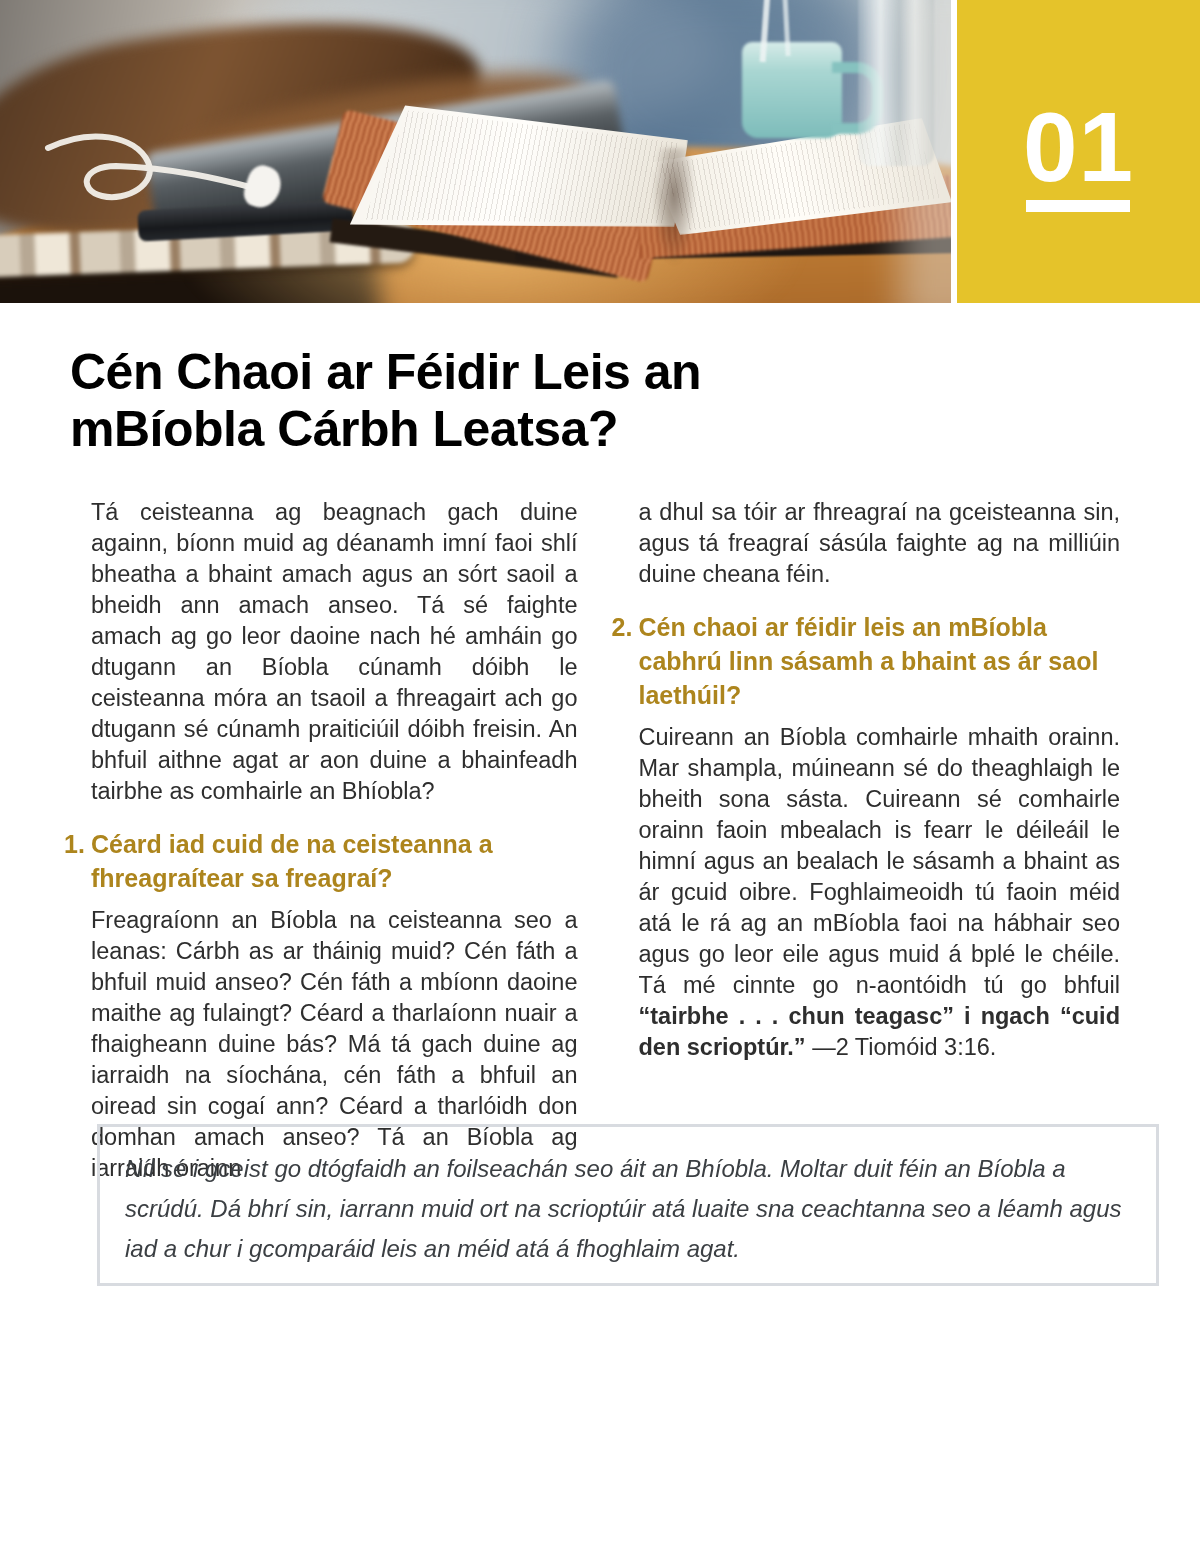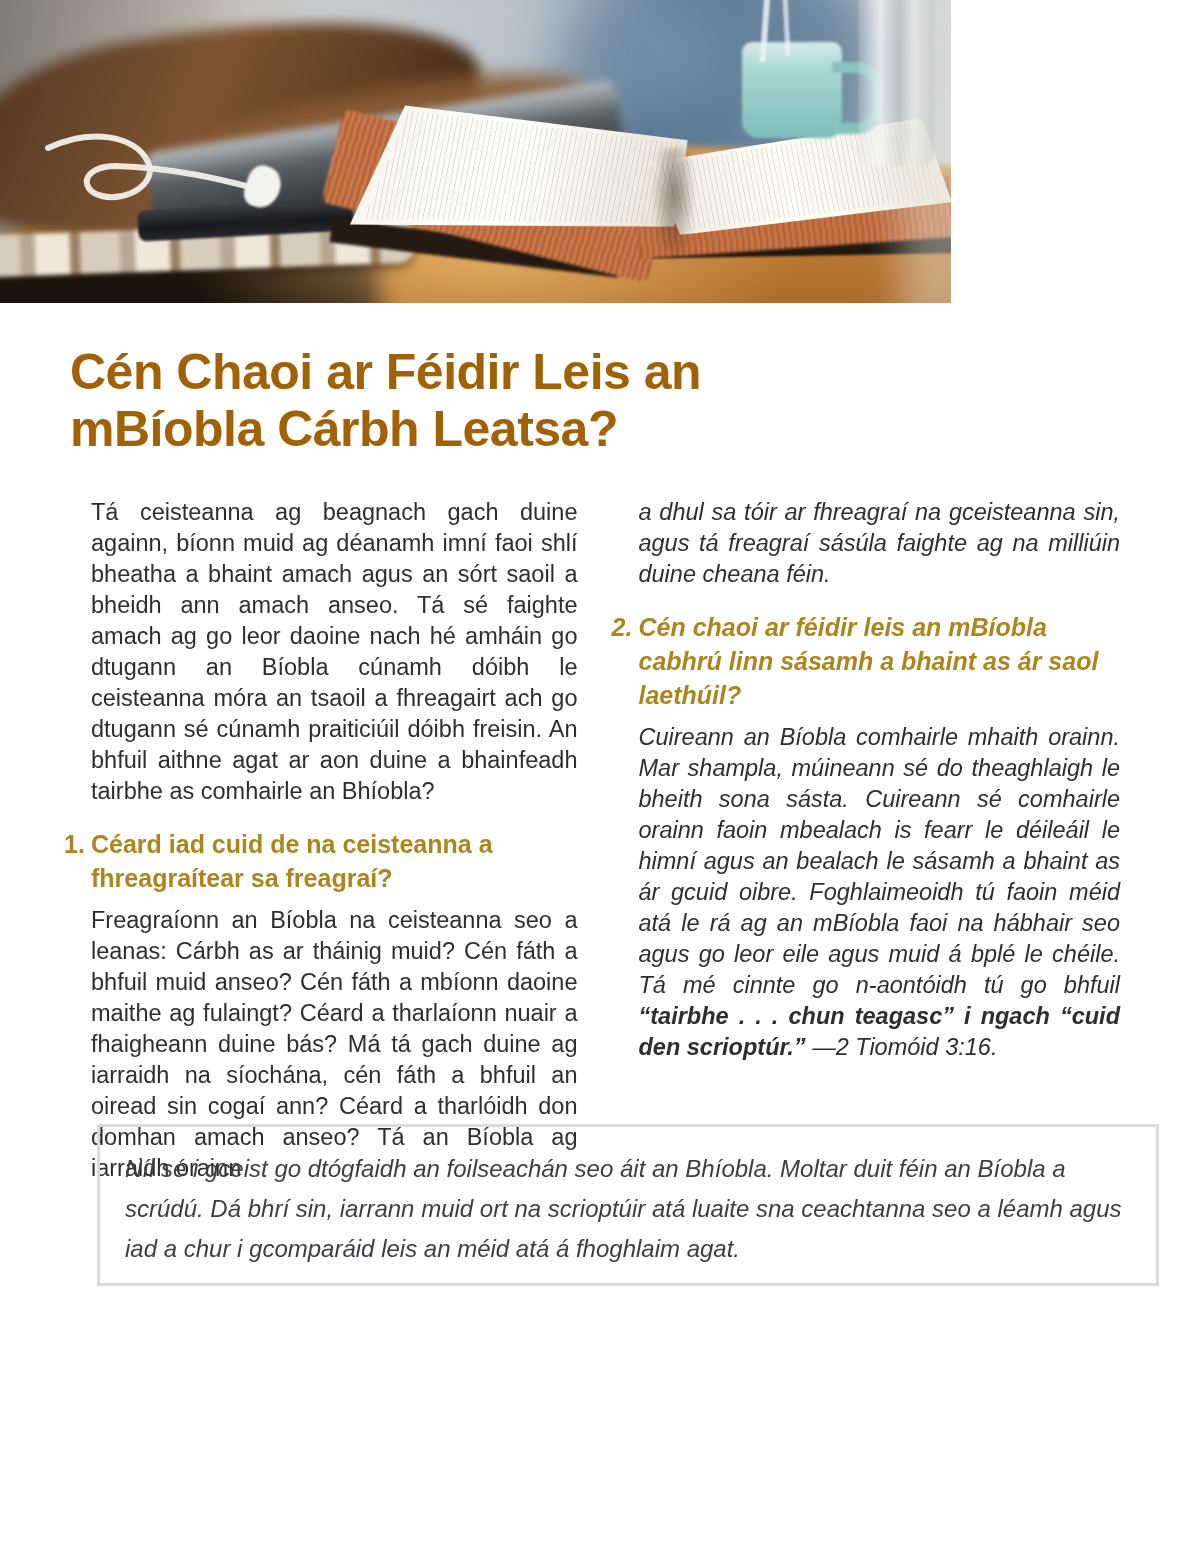--- a/index.html
+++ b/index.html
@@ -67,28 +67,28 @@
   .ph-cablewrap{left:30px;top:110px;width:330px;height:150px;}
   .ph-cablewrap svg{display:block;}
 
   
   .lesson-box{position:absolute;left:957px;top:0;width:243px;height:303px;background:#e5c32a;}
   .lesson-number{position:absolute;left:0;top:98px;width:243px;text-align:center;
     color:#ffffff;font-weight:700;font-size:98px;line-height:1;letter-spacing:1px;}
   .lesson-rule{position:absolute;left:69px;top:200px;width:104px;height:12px;background:#ffffff;}
 
   
-  .title{position:absolute;left:70px;top:344px;width:780px;color:#a16207;
+  .title{position:absolute;left:70px;top:344px;width:780px;color:#000000;
     font-weight:700;font-size:50px;line-height:57px;letter-spacing:-0.5px;}
   .title span{display:block;}
 
   
   .cols{position:absolute;left:64px;top:497px;width:1056px;display:flex;gap:34px;}
   .col{width:516px;}
-  .col.right{width:511px;font-style:italic;}
+  .col.right{width:511px;}
   .body-p{margin:0 0 0 0;padding-left:27px;font-size:23.5px;line-height:31px;color:#2e2e2e;
     text-align:justify;hyphens:none;}
   .q-head{display:flex;margin-top:20px;color:#ad851d;font-weight:700;font-size:25px;line-height:34px;}
   .q-num{width:27px;flex-shrink:0;}
   .q-body{margin-top:10px;}
   .bold{font-weight:700;}
 
   
   .note{position:absolute;left:74px;top:1124px;width:1006px;border:3px solid #d8dbe0;
     padding:22px 25px 14px 25px;font-style:italic;font-size:24px;line-height:40px;color:#3b3f43;margin-left:23px;}
@@ -126,20 +126,24 @@
     <div class="ph-tex-r"></div>
     <div class="ph-gutter"></div>
     <div class="ph-mug"></div>
     <div class="ph-mug-handle"></div>
     <div class="ph-straw1"></div>
     <div class="ph-straw2"></div>
     <div class="ph-glass"></div>
     <div class="ph-right-light"></div>
   </div>
 
+  <div class="lesson-box">
+    <div class="lesson-number">01</div>
+    <div class="lesson-rule"></div>
+  </div>
 
   <h1 class="title" style="margin:0">
     <span>Cén Chaoi ar Féidir Leis an</span>
     <span>mBíobla Cárbh Leatsa?</span>
   </h1>
 
   <div class="cols">
     <div class="col left">
       <p class="body-p">Tá ceisteanna ag beagnach gach duine againn, bíonn muid ag déanamh imní faoi shlí bheatha a bhaint amach agus an sórt saoil a bheidh ann amach anseo. Tá sé faighte amach ag go leor daoine nach hé amháin go dtugann an Bíobla cúnamh dóibh le ceisteanna móra an tsaoil a fhreagairt ach go dtugann sé cúnamh praiticiúil dóibh freisin. An bhfuil aithne agat ar aon duine a bhainfeadh tairbhe as comhairle an Bhíobla?</p>
       <div class="q-head">

